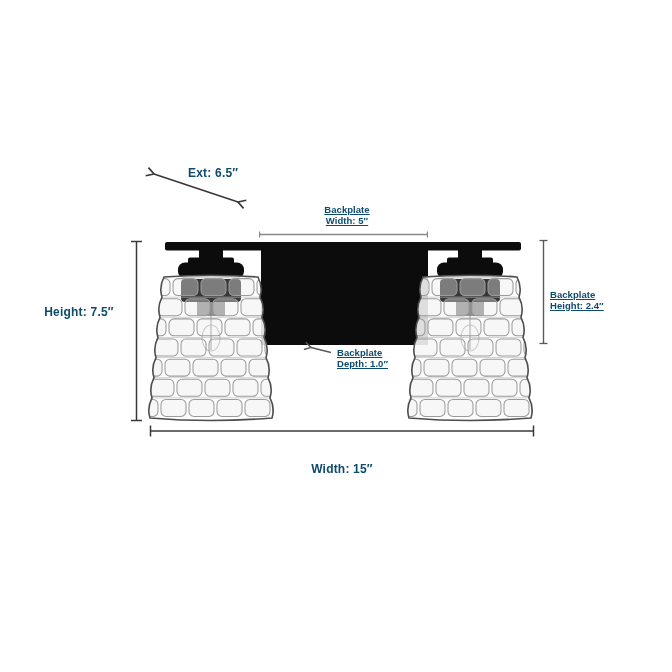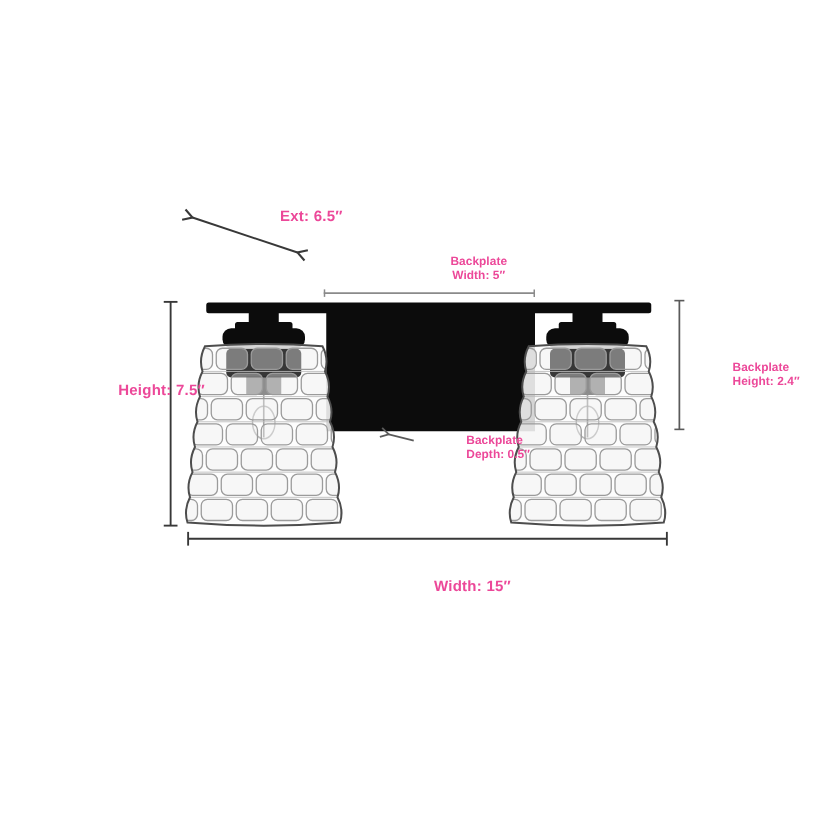--- a/index.html
+++ b/index.html
@@ -7,29 +7,28 @@
     position:relative;
     width:672px;height:672px;
     background:#ffffff;
     overflow:hidden;
     font-family:"Liberation Sans",sans-serif;
   }
   .art{position:absolute;left:0;top:0;}
   .lbl{
     position:absolute;
     font-family:"Liberation Sans",sans-serif;
-    color:#ec4899;
+    color:#0c4a6e;
     font-weight:700;
     white-space:nowrap;
-    margin-left:36px;
   }
   .big{font-size:12px;letter-spacing:.2px;}
-  .small{font-size:9.5px;line-height:1.14;letter-spacing:.05px;}
+  .small{font-size:9.5px;line-height:1.14;letter-spacing:.05px;text-decoration:underline;}
   .center{transform:translateX(-50%);text-align:center;}
-  .right{text-align:right;}
+  .right{text-align:center;}
 </style>
 </head>
 <body>
 
 <div class="canvas">
 
   <svg class="art" width="672" height="672" viewBox="0 0 672 672">
     <defs>
       <marker id="arrDark" viewBox="0 0 10 10" refX="1.5" refY="5" markerWidth="7.5" markerHeight="7.5" orient="auto-start-reverse">
         <path d="M8,1.2 L1.5,5 L8,8.8" fill="none" stroke="#383838" stroke-width="1.5"></path>
@@ -201,18 +200,18 @@
 
   <div class="lbl big right" style="left:30px;top:305px;width:98px">Height: 7.5″</div>
 
   <div class="lbl small" style="left:550px;top:290px">
     <div>Backplate</div>
     <div>Height: 2.4″</div>
   </div>
 
   <div class="lbl small" style="left:337px;top:348px">
     <div>Backplate</div>
-    <div>Depth: 0.5″</div>
+    <div>Depth: 1.0″</div>
   </div>
 
   <div class="lbl big center" style="left:342px;top:462px">Width: 15″</div>
 
 </div>
 
 </body></html>

